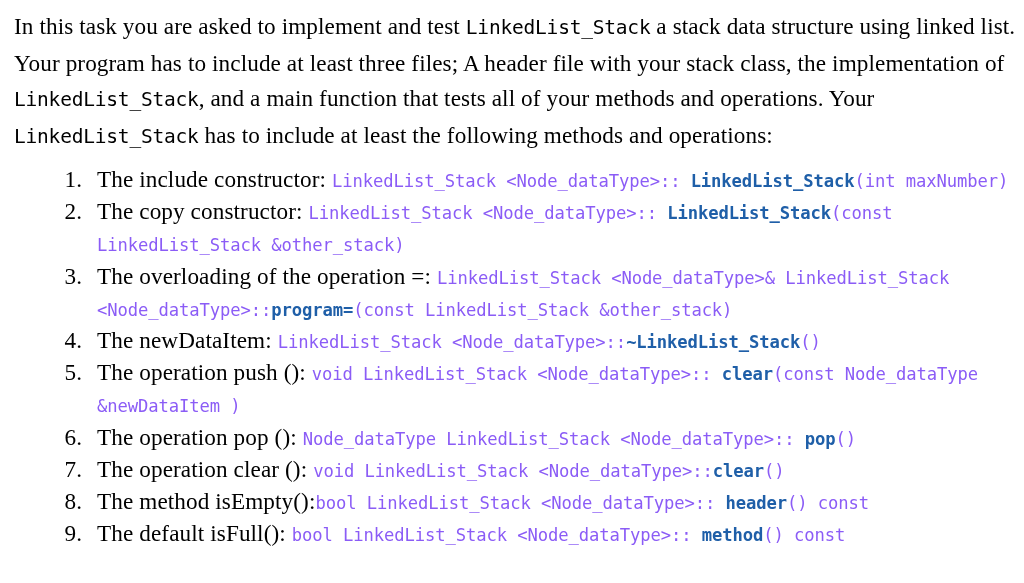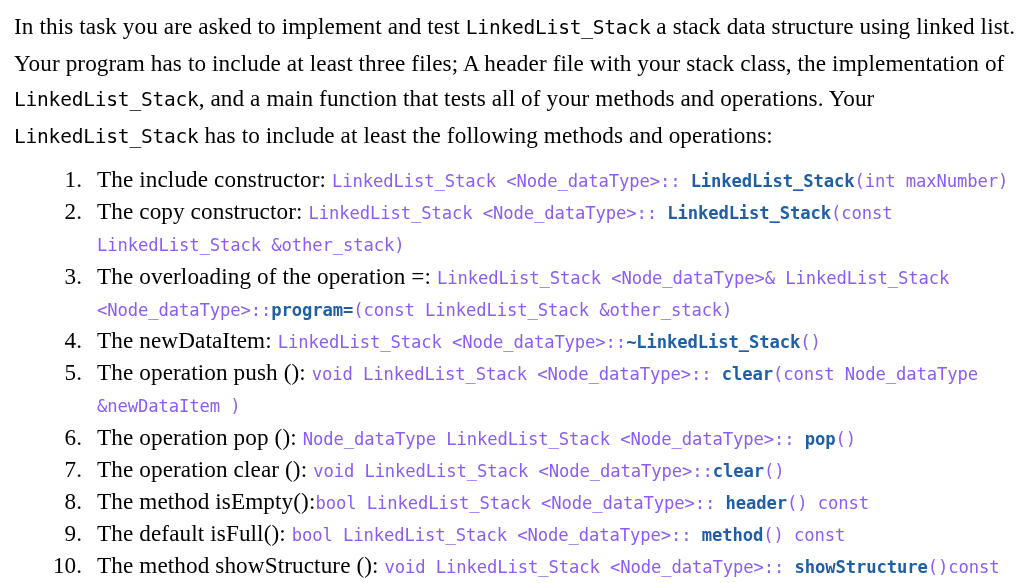--- a/index.html
+++ b/index.html
@@ -111,16 +111,15 @@
     <li><span class="num">5.</span><span class="li-text">The operation push (): </span><span class="code">void LinkedList_Stack &lt;Node_dataType&gt;:: </span><span class="code b">clear</span><span class="code">(const Node_dataType &amp;newDataItem )</span></li>
 
     <li><span class="num">6.</span><span class="li-text">The operation pop (): </span><span class="code">Node_dataType LinkedList_Stack &lt;Node_dataType&gt;:: </span><span class="code b">pop</span><span class="code">()</span></li>
 
     <li><span class="num">7.</span><span class="li-text">The operation clear (): </span><span class="code">void LinkedList_Stack &lt;Node_dataType&gt;::</span><span class="code b">clear</span><span class="code">()</span></li>
 
     <li><span class="num">8.</span><span class="li-text">The method isEmpty():</span><span class="code">bool LinkedList_Stack &lt;Node_dataType&gt;:: </span><span class="code b">header</span><span class="code">() const</span></li>
 
     <li><span class="num">9.</span><span class="li-text">The default isFull(): </span><span class="code">bool LinkedList_Stack &lt;Node_dataType&gt;:: </span><span class="code b">method</span><span class="code">() const</span></li>
 
-    <li><span class="num">10.</span><span class="li-text">The method showStructure (): </span><span class="code">void LinkedList_Stack &lt;Node_dataType&gt;:: </span><span class="code b">showStructure</span><span class="code">()const</span></li>
 
   </ol>
 </div>
 
 </body></html>

